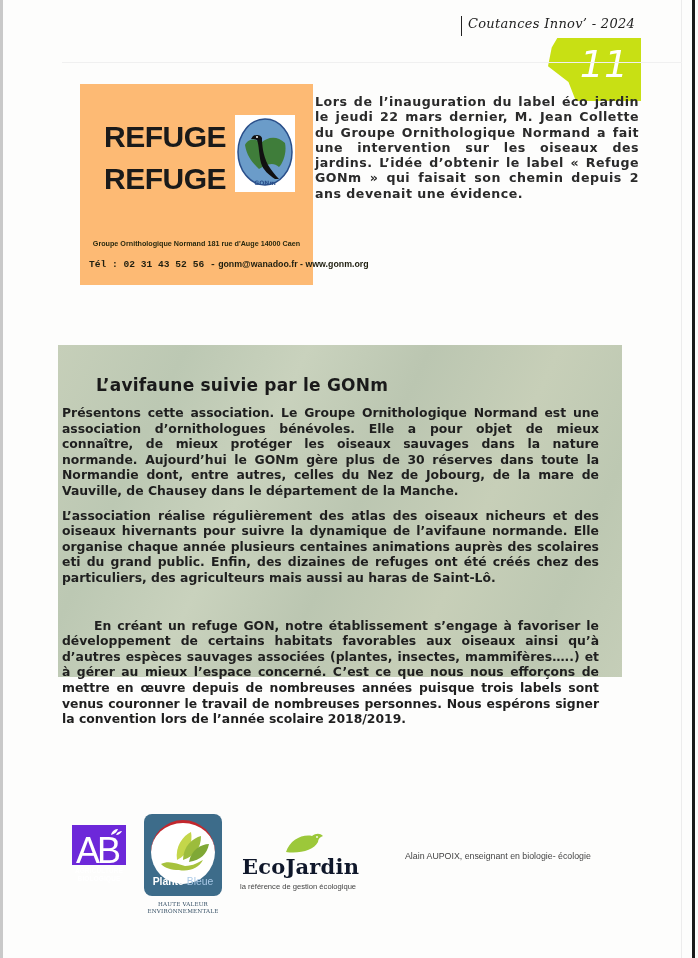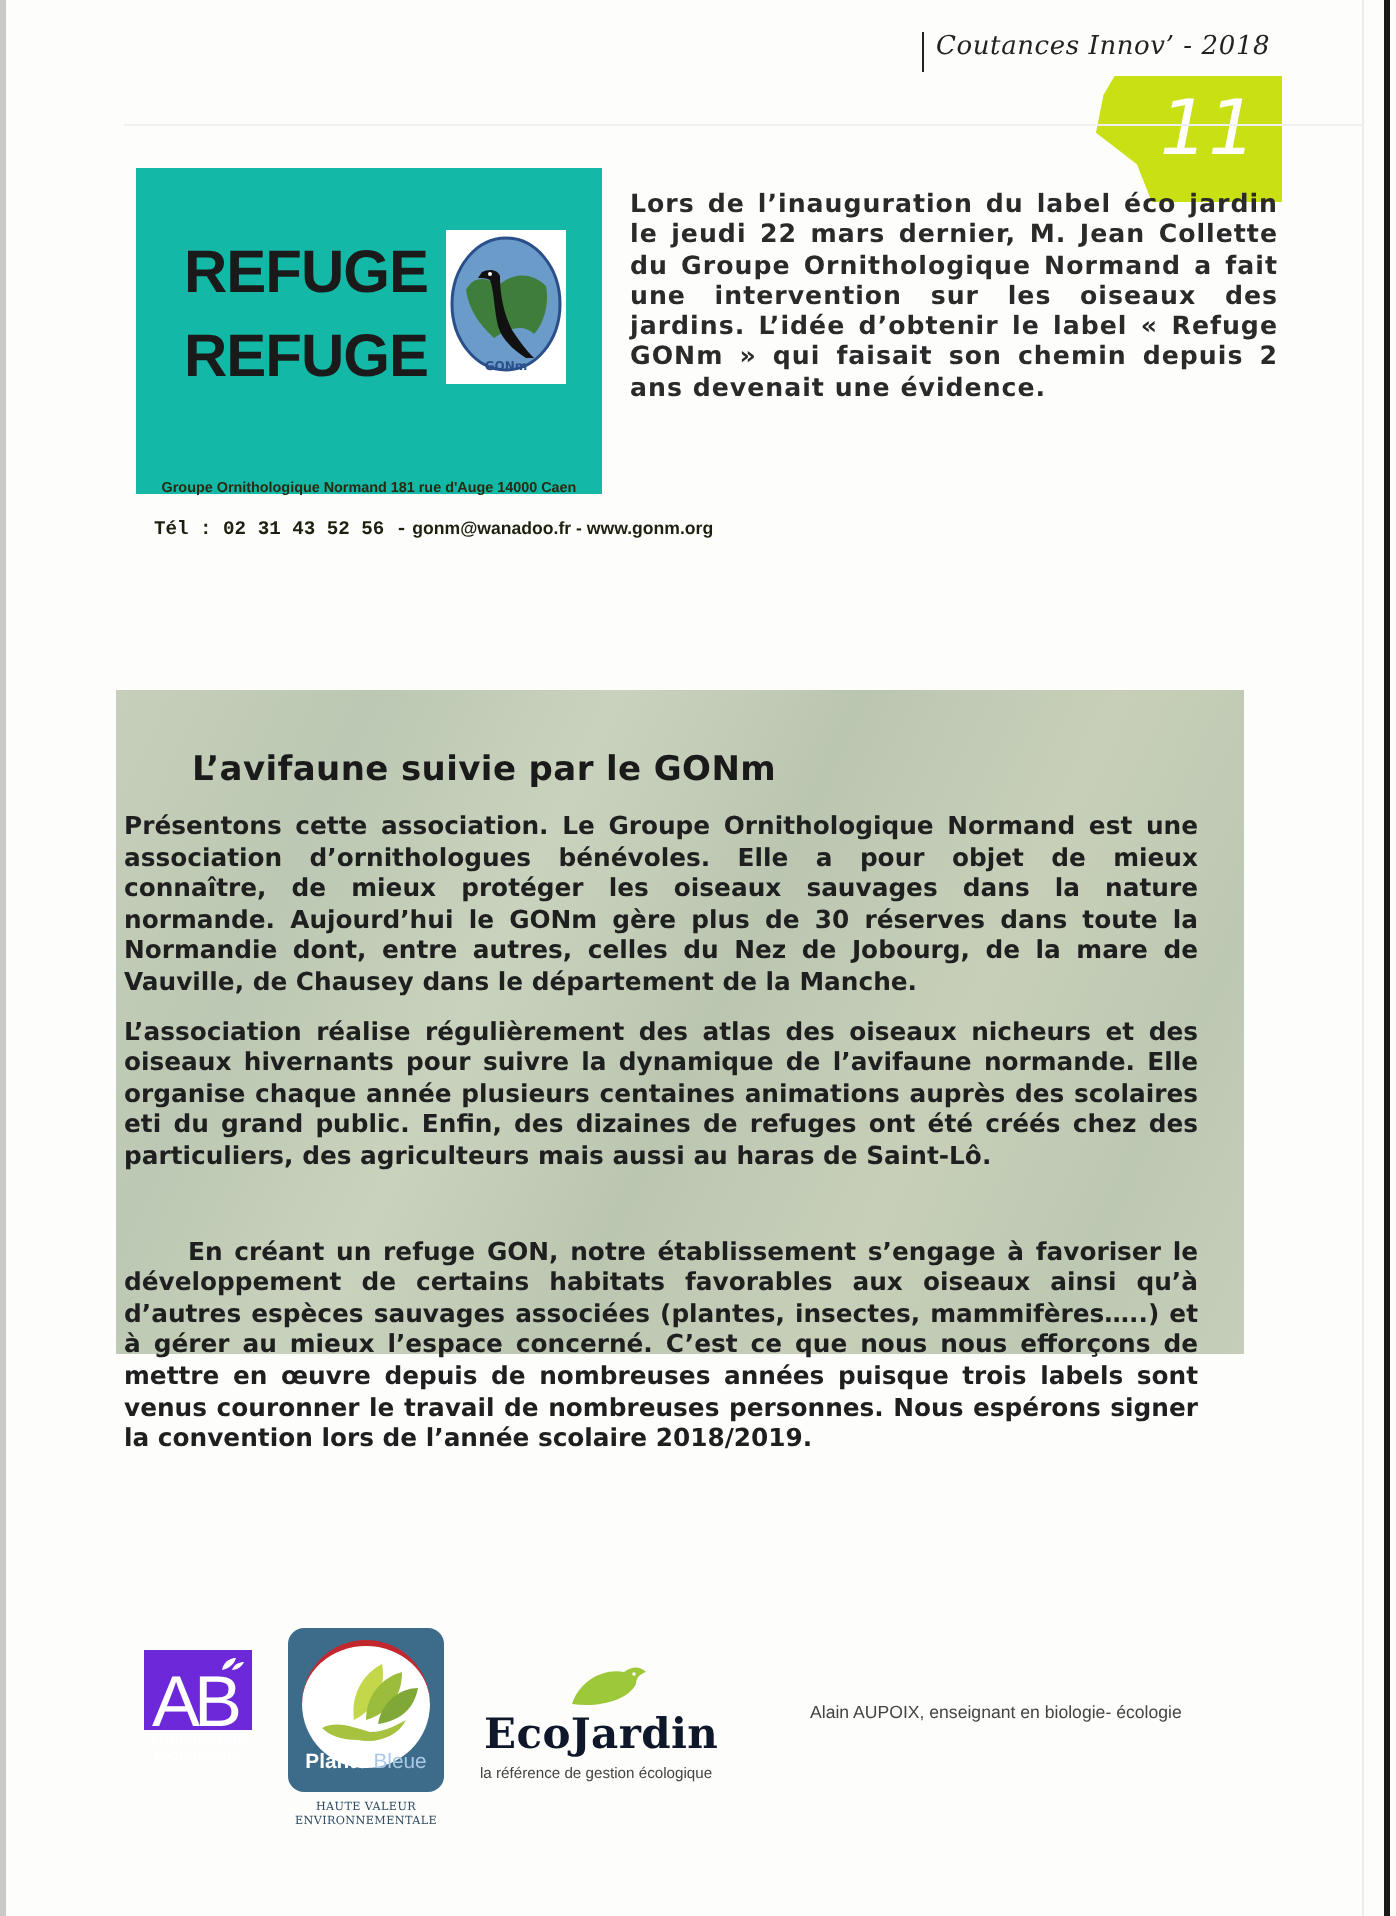--- a/index.html
+++ b/index.html
@@ -12,21 +12,21 @@
 
   .header-line { position:absolute; left:461px; top:16px; width:1px; height:20px; background:#222; }
   .header-text { position:absolute; left:468px; top:16px; font-family:"DejaVu Serif", serif; font-style:italic; font-size:13px; color:#222; letter-spacing:0.3px; white-space:nowrap; }
 
   .page-tab { position:absolute; left:548px; top:38px; width:93px; height:63px; background:#c8e014;
               clip-path:polygon(10% 0,100% 0,100% 100%,30% 100%,22% 70%,0 45%,4% 15%); }
   .page-num { position:absolute; left:570px; top:38px; width:68px; text-align:center; font-family:"DejaVu Sans", sans-serif; font-style:italic; font-size:38px; color:#ffffff; line-height:52px; }
 
   .faint-rule { position:absolute; left:62px; top:62px; width:620px; height:1px; background:#f0f0f0; }
 
-  .refuge-card { position:absolute; left:68px; top:84px; width:233px; height:163px; background:#14b8a6; }
+  .refuge-card { position:absolute; left:80px; top:84px; width:233px; height:201px; background:#fdba74; }
   .refuge-title { position:absolute; left:24px; top:32px; font-family:"Liberation Sans", sans-serif; font-weight:bold; font-size:30px; line-height:42px; color:#1a1a1a; letter-spacing:-0.5px; }
   .refuge-title span { display:block; }
   .gonm-logo { position:absolute; left:155px; top:31px; width:60px; height:77px; background:#fff; }
   .gonm-logo svg { width:60px; height:77px; display:block; }
   .refuge-address { position:absolute; left:0; top:155px; width:233px; text-align:center; font-family:"Liberation Sans", sans-serif; font-weight:bold; font-size:7.2px; color:#2a2a10; white-space:nowrap; }
   .refuge-contact { position:absolute; left:9px; top:175px; font-family:"Liberation Sans", sans-serif; font-weight:bold; font-size:8.8px; color:#1f1f10; white-space:nowrap; }
   .refuge-contact .tel { font-size:9.6px;font-family:Liberation Mono, monospace; }
 
   .intro { position:absolute; left:315px; top:94px; width:324px; font-family:"DejaVu Sans", sans-serif; font-weight:bold; font-size:12.6px; line-height:15.3px; color:#2a2a2a; text-align:justify; letter-spacing:0.5px; }
   .intro p { text-align-last:left; }
@@ -60,21 +60,21 @@
   .author { position:absolute; left:405px; top:851px; font-family:"Liberation Sans", sans-serif; font-size:8.8px; color:#444; white-space:nowrap; }
 </style>
 </head>
 <body>
 
 <div class="left-edge"></div>
 <div class="right-faint"></div>
 <div class="right-border"></div>
 
 <div class="header-line"></div>
-<div class="header-text">Coutances Innov’ - 2018</div>
+<div class="header-text">Coutances Innov’ - 2024</div>
 
 <div class="page-tab"></div>
 <div class="page-num">11</div>
 
 <div class="faint-rule"></div>
 
 <div class="refuge-card">
   <div class="refuge-title">
     <span>REFUGE</span>
     <span>REFUGE</span>

